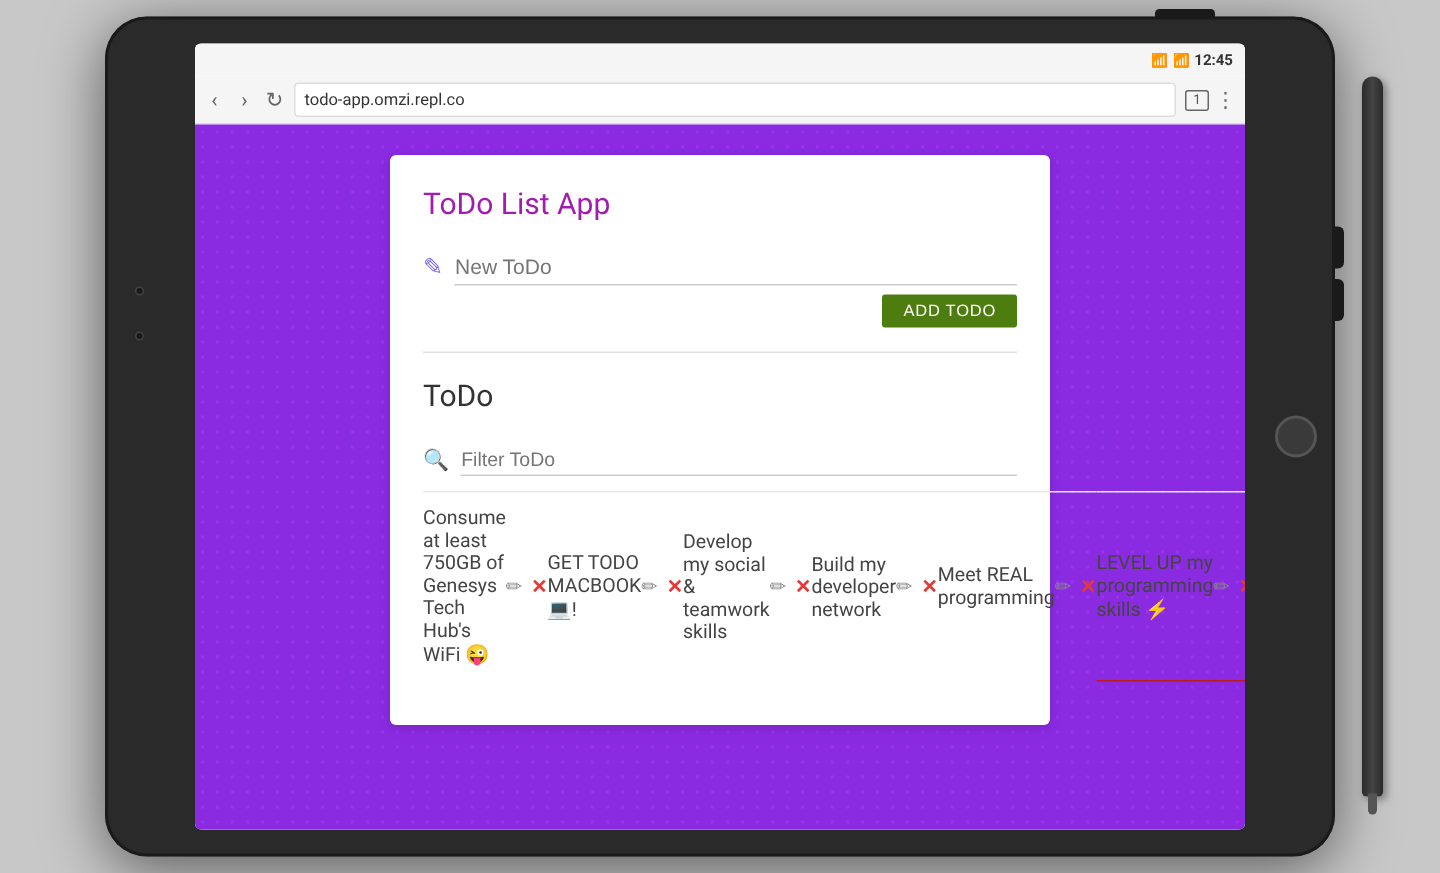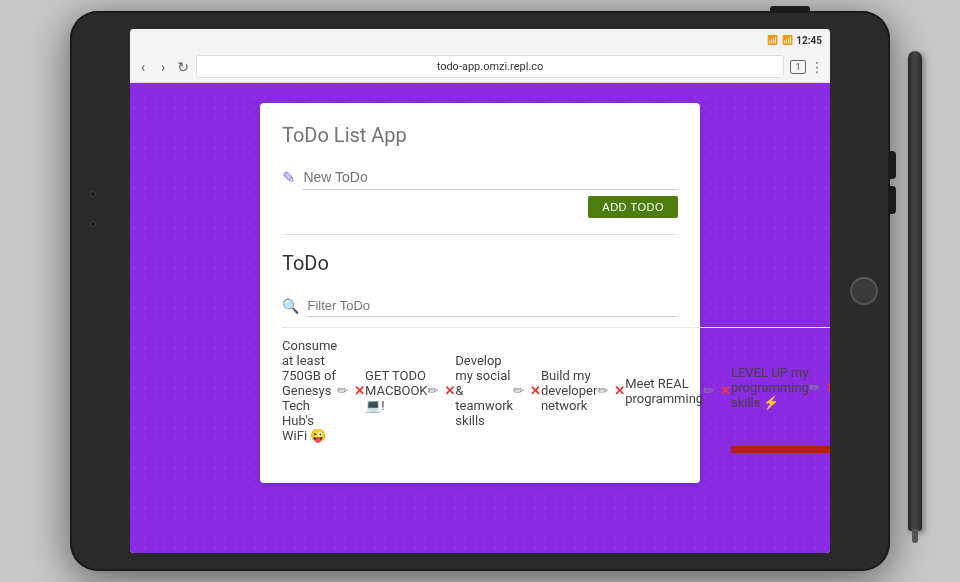--- a/index.html
+++ b/index.html
@@ -89,21 +89,20 @@
       flex: 1;
       background: #fff;
       border: 1px solid #ddd;
       border-radius: 3px;
       height: 23px;
       display: flex;
       align-items: center;
       padding: 0 6px;
       font-size: 11px;
       color: #333;
-      justify-content: center;
     }
     .browser-right {
       display: flex;
       align-items: center;
       gap: 4px;
     }
     .tab-badge {
       border: 1px solid #666;
       border-radius: 2px;
       width: 16px;
@@ -135,21 +134,21 @@
       width: 100%;
       max-width: 440px;
       padding: 20px 22px;
       box-shadow: 0 2px 8px rgba(0,0,0,0.15);
       min-height: 380px;
     }
 
     .app-title {
       font-size: 20px;
       font-weight: 400;
-      color: #737373;
+      color: #a21caf;
       margin-bottom: 18px;
     }
 
     
     .input-row {
       display: flex;
       align-items: center;
       gap: 8px;
       margin-bottom: 6px;
     }
@@ -228,21 +227,21 @@
     .todo-item {
       display: flex;
       align-items: center;
       justify-content: space-between;
       border-top: 1px solid #e8e8e8;
       padding: 10px 0;
       font-size: 13px;
       color: #444;
     }
     .todo-item:last-child {
-      border-bottom: 7px solid #b91c1c;
+      border-bottom: 1px solid #b91c1c;
     }
     .todo-item-text {
       flex: 1;
     }
     .todo-actions {
       display: flex;
       align-items: center;
       gap: 6px;
       flex-shrink: 0;
     }

